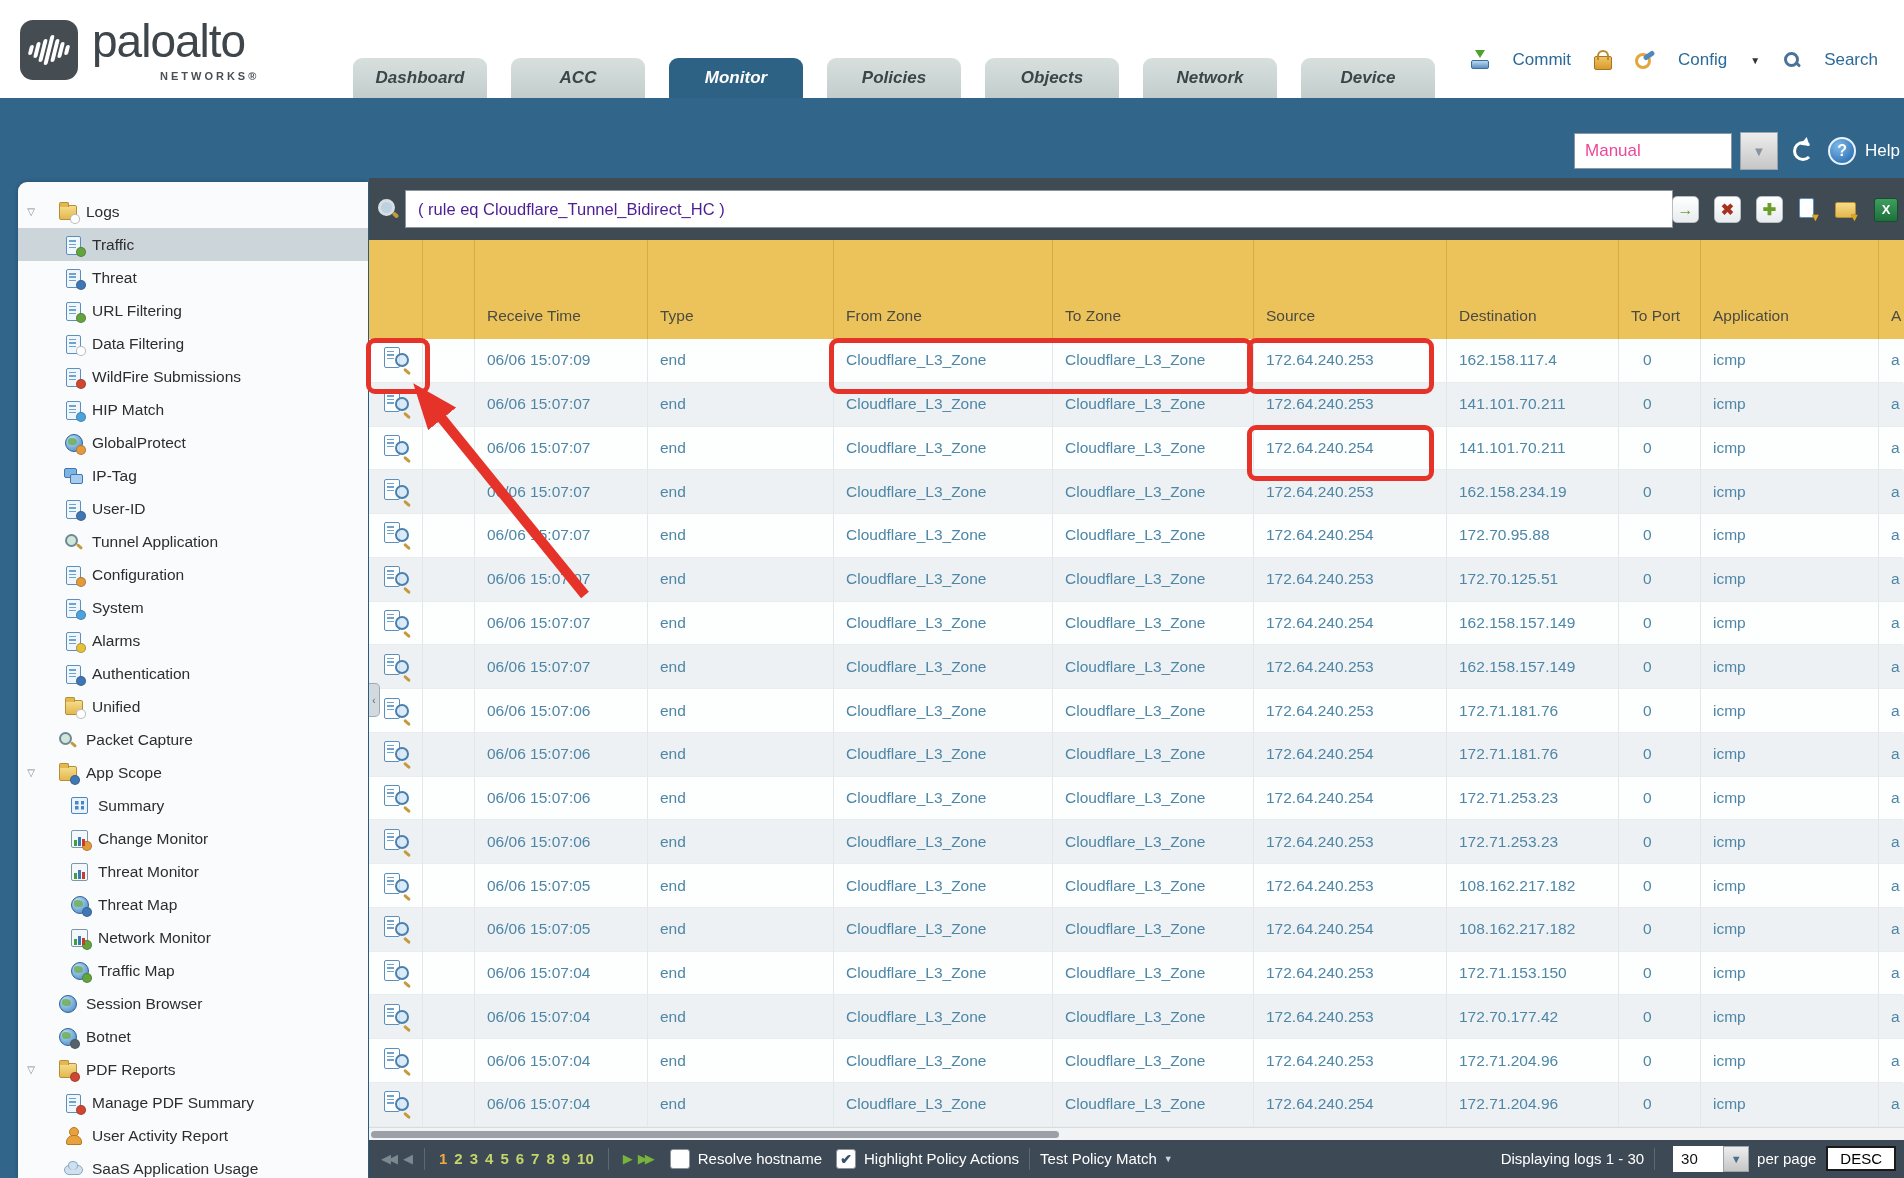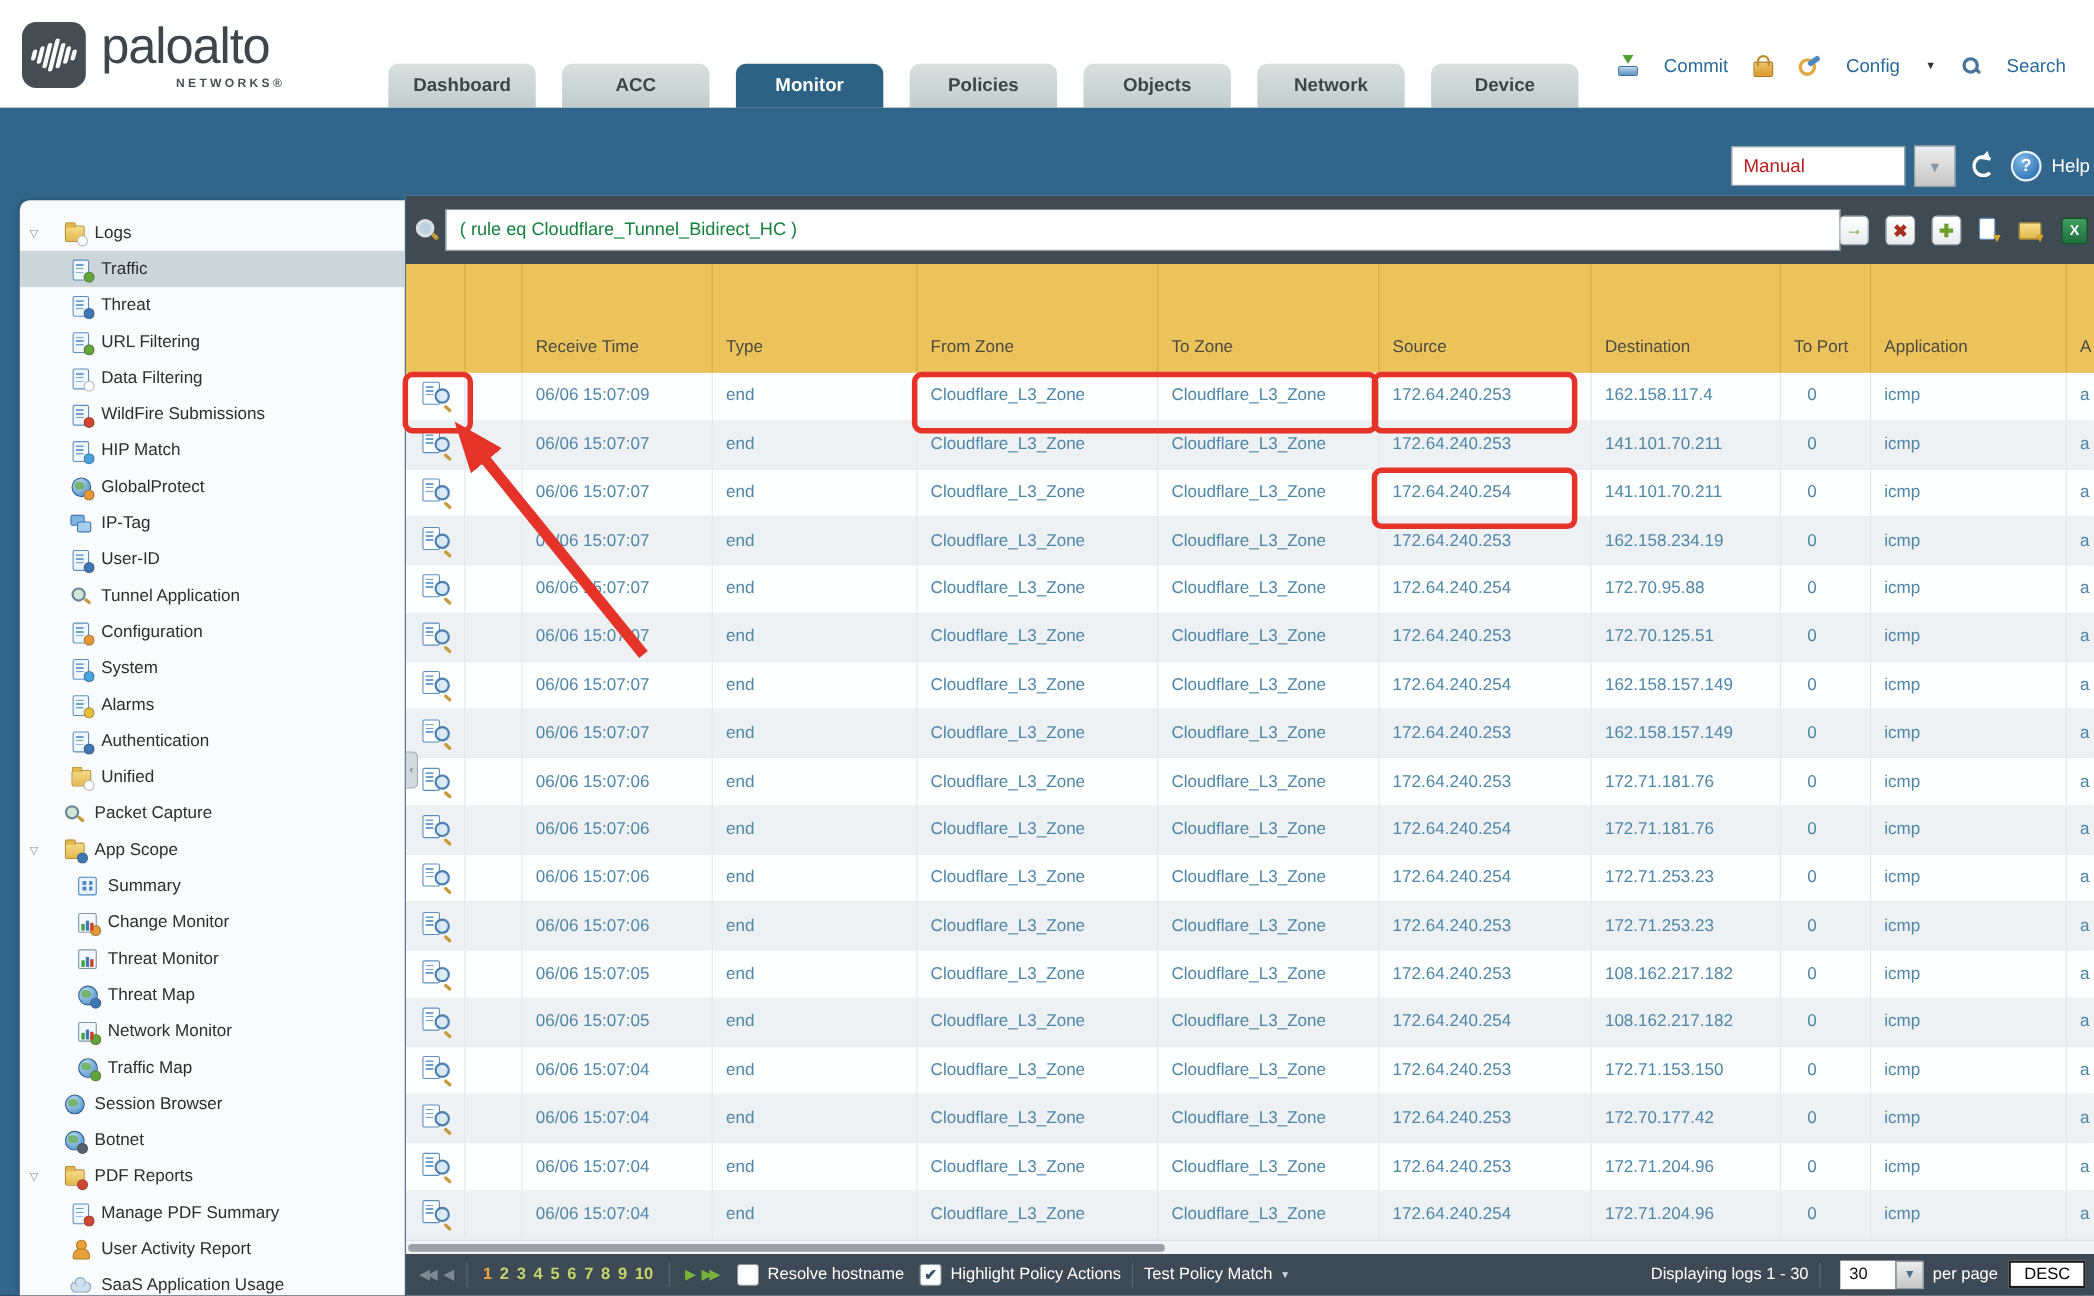--- a/index.html
+++ b/index.html
@@ -5,41 +5,41 @@
   html,body{margin:0;padding:0;background:#222;}
   #app{position:relative;width:1904px;height:1178px;background:#32658a;font-family:"Liberation Sans",sans-serif;overflow:hidden;}
 
   
   .topbar{position:absolute;top:0;left:0;right:0;height:98px;background:#ffffff;}
   .logo-mark{position:absolute;left:20px;top:20px;width:58px;height:60px;background:#454c52;border-radius:13px;display:flex;align-items:center;justify-content:center;gap:2px;}
   .logo-mark i{display:block;width:4px;background:#fff;border-radius:2px;transform:skewX(-14deg);}
   .brand{position:absolute;left:92px;top:14px;font-size:46px;color:#3e464b;letter-spacing:-1px;}
   .brand-sub{position:absolute;left:160px;top:70px;font-size:11px;font-weight:bold;letter-spacing:3px;color:#4a5156;}
   .tabs{position:absolute;left:353px;bottom:0;display:flex;gap:24px;}
-  .tab{min-width:134px;height:40px;box-sizing:border-box;padding:0 10px;border-radius:9px 9px 0 0;background:linear-gradient(#d8e0de,#c2cdcb);color:#3c4649;font-weight:bold;font-size:17px;display:flex;align-items:center;justify-content:center;cursor:pointer;}
+  .tab{min-width:134px;height:40px;box-sizing:border-box;padding:0 10px;border-radius:9px 9px 0 0;background:linear-gradient(#d8e0de,#c2cdcb);color:#3c4649;font-weight:bold;font-size:17px;display:flex;align-items:center;justify-content:center;cursor:pointer;font-style:italic;}
   .tab.active{background:#2e6285;color:#fff;}
   .utils{position:absolute;right:26px;top:50px;display:flex;align-items:center;gap:23px;font-size:17px;color:#2b6a99;}
   .utils .lbl{cursor:pointer;}
   .ic-commit{position:relative;width:20px;height:20px;}
   .ic-commit::before{content:"";position:absolute;left:5px;top:0;border:5px solid transparent;border-top:8px solid #4ea22e;}
   .ic-commit::after{content:"";position:absolute;left:1px;bottom:1px;width:16px;height:7px;background:linear-gradient(#bcd8ee,#5f92c0);border:1px solid #3a6f9e;border-radius:2px;}
   .ic-lock{position:relative;width:16px;height:12px;background:linear-gradient(#f0c469,#d99a2b);border:1px solid #a8741e;border-radius:2px;margin-top:6px;}
   .ic-lock::before{content:"";position:absolute;left:2px;top:-7px;width:8px;height:8px;border:2.5px solid #c9insufficient;border:2.5px solid #b98a2e;border-bottom:none;border-radius:6px 6px 0 0;}
   .ic-config{position:relative;width:20px;height:18px;}
   .ic-config::before{content:"";position:absolute;left:0;bottom:0;width:10px;height:10px;border:3px solid #e0a83c;border-radius:50%;}
   .ic-config::after{content:"";position:absolute;left:8px;top:2px;width:12px;height:5px;background:#4f87c0;border-radius:2px;transform:rotate(-35deg);}
   .ic-mag-dark{position:relative;width:18px;height:18px;}
   .ic-mag-dark::before{content:"";position:absolute;left:1px;top:1px;width:9px;height:9px;border:3px solid #4a7398;border-radius:50%;}
   .ic-mag-dark::after{content:"";position:absolute;left:12px;top:12px;width:6px;height:3px;background:#4a7398;border-radius:2px;transform:rotate(45deg);}
   .caret-dn{font-size:10px;color:#333;}
 
   
   .blueband{position:absolute;top:98px;left:0;right:0;height:80px;background:#32658a;}
   .refresh-row{position:absolute;right:4px;top:34px;display:flex;align-items:center;gap:9px;}
-  .selbox{width:146px;height:34px;background:#fff;border:1px solid #8a96a0;display:flex;align-items:center;padding-left:10px;font-size:17px;color:#b91c1c;}
+  .selbox{width:146px;height:34px;background:#fff;border:1px solid #8a96a0;display:flex;align-items:center;padding-left:10px;font-size:17px;color:#ec4899;}
   .selarrow{width:36px;height:36px;margin-left:-1px;background:linear-gradient(#ededed,#c6c6c6);border:1px solid #9aa4ac;display:flex;align-items:center;justify-content:center;color:#8a949c;font-size:13px;cursor:pointer;}
   .ic-refresh{position:relative;width:24px;height:24px;margin:0 4px;}
   .ic-refresh::before{content:"";position:absolute;inset:2px;border:3.5px solid #fff;border-right-color:transparent;border-radius:50%;}
   .ic-refresh::after{content:"";position:absolute;right:0px;top:1px;border:5px solid transparent;border-left:8px solid #fff;transform:rotate(40deg);}
   .ic-help{width:24px;height:24px;border-radius:50%;background:radial-gradient(circle at 35% 30%,#7db8e8,#1d63a8);border:2px solid #e8f2fa;color:#fff;font-weight:bold;font-size:16px;display:flex;align-items:center;justify-content:center;}
   .help-lbl{color:#fff;font-size:17px;}
 
   
   .sidebar{position:absolute;left:18px;top:182px;width:350px;bottom:0;background:#fafbfc;border-top-left-radius:9px;overflow:hidden;box-shadow:0 0 4px rgba(0,0,0,.25);}
   .snav{padding-top:13px;}
@@ -82,21 +82,21 @@
   .mi-person::after{content:"";position:absolute;left:2px;top:9px;width:14px;height:8px;border-radius:7px 7px 2px 2px;background:#e8a13c;border:1px solid #b57a24;}
   .mi-cloud::before{content:"";position:absolute;left:0;top:6px;width:17px;height:8px;border-radius:6px;background:#cfe0ee;border:1.5px solid #8aa8c0;}
   .mi-cloud::after{content:"";position:absolute;left:4px;top:2px;width:8px;height:8px;border-radius:50%;background:#cfe0ee;border:1.5px solid #8aa8c0;border-bottom:none;}
 
   
   .main{position:absolute;left:369px;top:178px;right:0;bottom:0;background:#fff;}
   .filterbar{position:relative;height:62px;background:#3f4a53;}
   .f-mag{position:absolute;left:8px;top:20px;width:22px;height:22px;}
   .f-mag::before{content:"";position:absolute;left:1px;top:1px;width:11px;height:11px;border:3.5px solid #d9dee2;border-radius:50%;background:#bcd2e2;}
   .f-mag::after{content:"";position:absolute;left:15px;top:15px;width:7px;height:4px;background:#c59a3e;border-radius:2px;transform:rotate(42deg);}
-  .f-input{position:absolute;left:36px;top:12px;width:1268px;height:38px;box-sizing:border-box;background:#fff;border:1px solid #8a96a0;font-size:16.5px;color:#15803d;display:flex;align-items:center;padding-left:12px;}
+  .f-input{position:absolute;left:36px;top:12px;width:1268px;height:38px;box-sizing:border-box;background:#fff;border:1px solid #8a96a0;font-size:16.5px;color:#4c1d95;display:flex;align-items:center;padding-left:12px;}
   .f-icons{position:absolute;right:6px;top:18px;display:flex;gap:15px;align-items:center;}
   .fbtn{width:25px;height:25px;border-radius:5px;background:linear-gradient(#ffffff,#e8ecee);border:1px solid #b6bec2;display:flex;align-items:center;justify-content:center;font-size:16px;font-weight:bold;cursor:pointer;}
   .fbtn.arrow{color:#6a9e28;} .fbtn.clear{color:#a8301e;} .fbtn.add{color:#6a9e28;}
   .ico-docfun{position:relative;width:22px;height:24px;cursor:pointer;}
   .ico-docfun::before{content:"";position:absolute;left:1px;top:0;width:13px;height:18px;background:#fff;border:1.5px solid #5d8fbd;border-radius:2px;}
   .ico-docfun::after{content:"▼";position:absolute;right:-1px;bottom:-1px;font-size:11px;color:#d9a72c;text-shadow:0 0 1px #7a5a10;}
   .ico-folderfun{position:relative;width:24px;height:22px;cursor:pointer;}
   .ico-folderfun::before{content:"";position:absolute;left:0;top:3px;width:19px;height:14px;background:linear-gradient(#f6dc8a,#e3b84e);border:1.5px solid #b58f33;border-radius:2px;}
   .ico-folderfun::after{content:"▼";position:absolute;right:-1px;bottom:-2px;font-size:11px;color:#d9a72c;text-shadow:0 0 1px #7a5a10;}
   .ico-xls{width:22px;height:22px;border-radius:3px;background:linear-gradient(#3f9e5f,#1e6e3c);border:1px solid #14502a;color:#fff;font-weight:bold;font-size:13px;display:flex;align-items:center;justify-content:center;cursor:pointer;}

